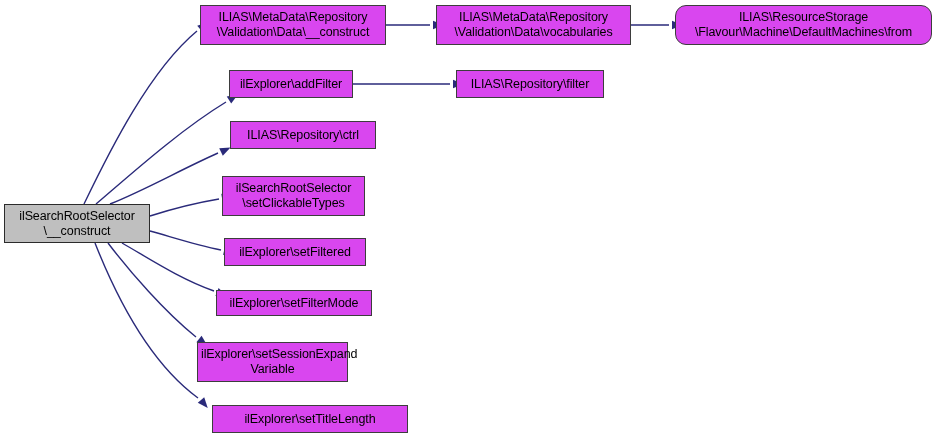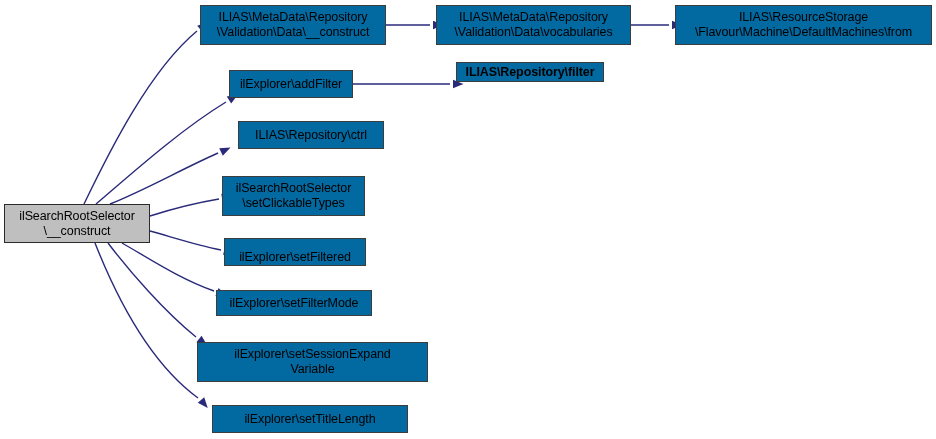--- a/index.html
+++ b/index.html
@@ -20,21 +20,21 @@
     left: 0;
     top: 0;
     width: 936px;
     height: 439px;
     pointer-events: none;
   }
   .node {
     position: absolute;
     box-sizing: border-box;
     border: 1px solid #3d3d3d;
-    background: #0369a1;
+    background: #d946ef;
     color: #000000;
     font-size: 12.5px;
     line-height: 15px;
     display: flex;
     align-items: center;
     justify-content: center;
     text-align: center;
     letter-spacing: -0.1px;
     white-space: pre-line;
     z-index: 2;
@@ -77,25 +77,25 @@
       <polygon points="0,-4.2 10.5,0 0,4.2" fill="#2a2a7a" transform="translate(672,25) rotate(0)"></polygon>
       <path d="M 353,84 L 450,84" fill="none" stroke="#2a2a7a" stroke-width="1.4"></path>
       <polygon points="0,-4.2 10.5,0 0,4.2" fill="#2a2a7a" transform="translate(453,84) rotate(0)"></polygon>
     </svg>
 <div class="node root" style="left: 4px; top: 204px; width: 146px; height: 39px;"><span class="node-label">ilSearchRootSelector
 \__construct</span></div>
     <div class="node" style="left: 200px; top: 5px; width: 186px; height: 40px;"><span class="node-label">ILIAS\MetaData\Repository
 \Validation\Data\__construct</span></div>
     <div class="node" style="left: 436px; top: 5px; width: 195px; height: 40px;"><span class="node-label">ILIAS\MetaData\Repository
 \Validation\Data\vocabularies</span></div>
-    <div class="node" style="left: 675px; top: 5px; width: 257px; height: 40px;"><span class="node-label">ILIAS\ResourceStorage
+    <div class="node" style="left: 675px; top: 5px; width: 257px; height: 40px; border-radius: 11px;"><span class="node-label">ILIAS\ResourceStorage
 \Flavour\Machine\DefaultMachines\from</span></div>
     <div class="node" style="left: 229px; top: 70px; width: 124px; height: 28px; text-align: center;"><span class="node-label">ilExplorer\addFilter</span></div>
-    <div class="node" style="left: 456px; top: 62px; width: 148px; height: 20px; font-weight: bold;"><span class="node-label">ILIAS\Repository\filter</span></div>
-    <div class="node" style="left: 238px; top: 121px; width: 146px; height: 28px;"><span class="node-label">ILIAS\Repository\ctrl</span></div>
+    <div class="node" style="left: 456px; top: 70px; width: 148px; height: 28px;"><span class="node-label">ILIAS\Repository\filter</span></div>
+    <div class="node" style="left: 230px; top: 121px; width: 146px; height: 28px;"><span class="node-label">ILIAS\Repository\ctrl</span></div>
     <div class="node" style="left: 222px; top: 176px; width: 143px; height: 40px;"><span class="node-label">ilSearchRootSelector
 \setClickableTypes</span></div>
-    <div class="node" style="left: 224px; top: 238px; width: 142px; height: 28px; align-items: flex-end;"><span class="node-label">ilExplorer\setFiltered</span></div>
+    <div class="node" style="left: 224px; top: 238px; width: 142px; height: 28px;"><span class="node-label">ilExplorer\setFiltered</span></div>
     <div class="node" style="left: 216px; top: 290px; width: 156px; height: 26px;"><span class="node-label">ilExplorer\setFilterMode</span></div>
-    <div class="node" style="left: 197px; top: 342px; width: 231px; height: 40px;"><span class="node-label">ilExplorer\setSessionExpand
+    <div class="node" style="left: 197px; top: 342px; width: 151px; height: 40px;"><span class="node-label">ilExplorer\setSessionExpand
 Variable</span></div>
     <div class="node" style="left: 212px; top: 405px; width: 196px; height: 28px;"><span class="node-label">ilExplorer\setTitleLength</span></div>
   </div>
 
 </body></html>

